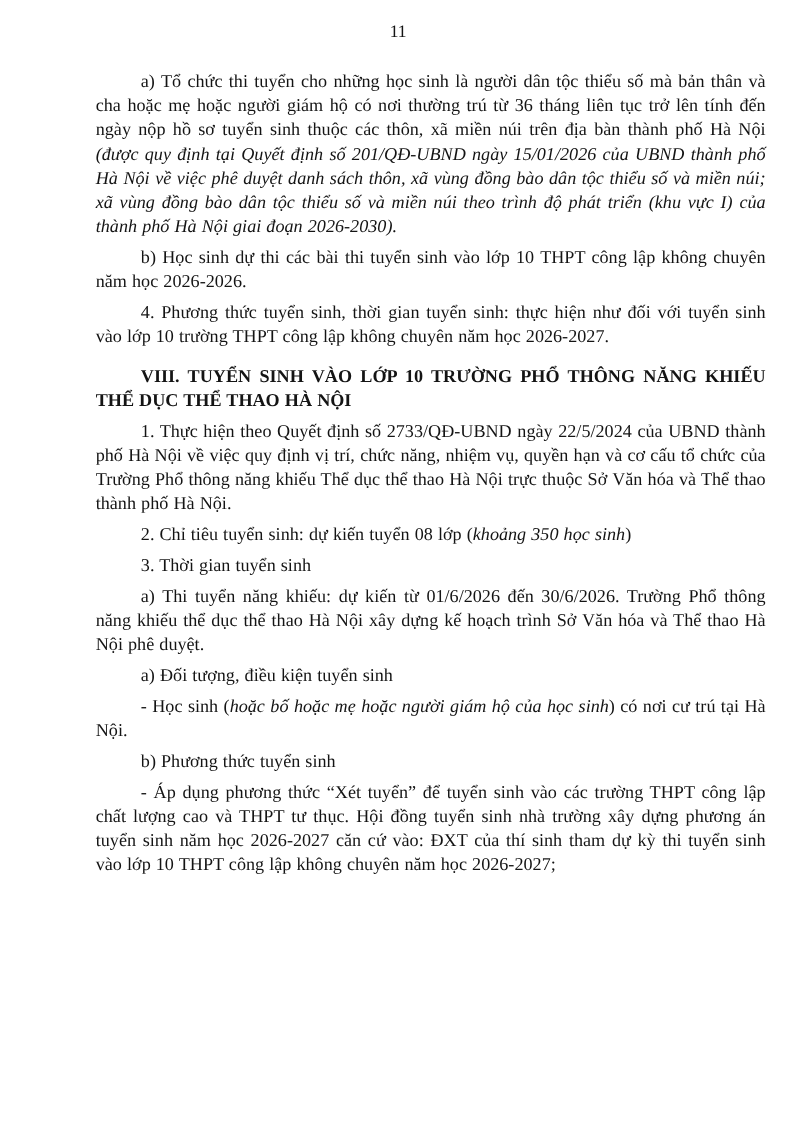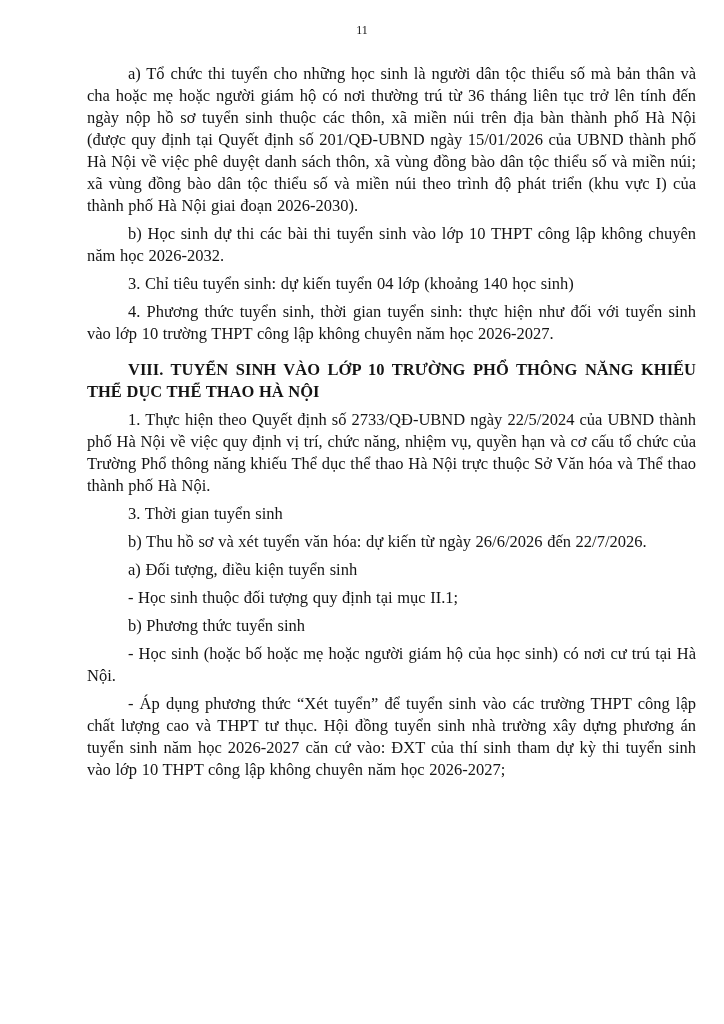--- a/index.html
+++ b/index.html
@@ -16,54 +16,54 @@
   }
   .page {
     box-sizing: border-box;
     width: 724px;
     height: 1024px;
     padding: 20px 28px 10px 87px;
     background: #ffffff;
   }
   .page-number {
     text-align: center;
-    font-size: 12px;
+    font-size: 16px;
     line-height: 20px;
     margin-left: -87px;  
     margin-right: -28px;
     margin-bottom: 23px;
   }
   .doc-body p {
     margin: 0 0 6px 0;
     font-size: 16.5px;
     line-height: 22px;
     text-align: justify;
     text-indent: 41px;
     word-spacing: 0.5px;
   }
   .doc-body p.heading {
     font-weight: 700;
     margin-top: 14px;
   }
   .doc-body span.italic {
+    font-style: italic;
   }
 </style>
 </head>
 <body>
 
 <div class="page">
   <div class="page-number">11</div>
   <div class="doc-body">
       <p class="body"><span>a) Tổ chức thi tuyển cho những học sinh là người dân tộc thiểu số mà bản thân và cha hoặc mẹ hoặc người giám hộ có nơi thường trú từ 36 tháng liên tục trở lên tính đến ngày nộp hồ sơ tuyển sinh thuộc các thôn, xã miền núi trên địa bàn thành phố Hà Nội </span><span class="italic">(được quy định tại Quyết định số 201/QĐ-UBND ngày 15/01/2026 của UBND thành phố Hà Nội về việc phê duyệt danh sách thôn, xã vùng đồng bào dân tộc thiểu số và miền núi; xã vùng đồng bào dân tộc thiểu số và miền núi theo trình độ phát triển (khu vực I) của thành phố Hà Nội giai đoạn 2026-2030).</span></p>
-      <p class="body"><span>b) Học sinh dự thi các bài thi tuyển sinh vào lớp 10 THPT công lập không chuyên năm học 2026-2032.</span></p>
-      <p class="body"><span>3. Chỉ tiêu tuyển sinh: dự kiến tuyển 04 lớp (</span><span class="italic">khoảng 140 học sinh</span><span>)</span></p>
+      <p class="body"><span>b) Học sinh dự thi các bài thi tuyển sinh vào lớp 10 THPT công lập không chuyên năm học 2026-2026.</span></p>
       <p class="body"><span>4. Phương thức tuyển sinh, thời gian tuyển sinh: thực hiện như đối với tuyển sinh vào lớp 10 trường THPT công lập không chuyên năm học 2026-2027.</span></p>
       <p class="heading"><span>VIII. TUYỂN SINH VÀO LỚP 10 TRƯỜNG PHỔ THÔNG NĂNG KHIẾU THỂ DỤC THỂ THAO HÀ NỘI</span></p>
       <p class="body"><span>1. Thực hiện theo Quyết định số 2733/QĐ-UBND ngày 22/5/2024 của UBND thành phố Hà Nội về việc quy định vị trí, chức năng, nhiệm vụ, quyền hạn và cơ cấu tổ chức của Trường Phổ thông năng khiếu Thể dục thể thao Hà Nội trực thuộc Sở Văn hóa và Thể thao thành phố Hà Nội.</span></p>
+      <p class="body"><span>2. Chỉ tiêu tuyển sinh: dự kiến tuyển 08 lớp (</span><span class="italic">khoảng 350 học sinh</span><span>)</span></p>
       <p class="body"><span>3. Thời gian tuyển sinh</span></p>
-      <p class="body"><span>b) Thu hồ sơ và xét tuyển văn hóa: dự kiến từ ngày 26/6/2026 đến 22/7/2026.</span></p>
+      <p class="body"><span>a) Thi tuyển năng khiếu: dự kiến từ 01/6/2026 đến 30/6/2026. Trường Phổ thông năng khiếu thể dục thể thao Hà Nội xây dựng kế hoạch trình Sở Văn hóa và Thể thao Hà Nội phê duyệt.</span></p>
       <p class="body"><span>a) Đối tượng, điều kiện tuyển sinh</span></p>
-      <p class="body"><span>- Học sinh thuộc đối tượng quy định tại mục II.1;</span></p>
+      <p class="body"><span>- Học sinh (</span><span class="italic">hoặc bố hoặc mẹ hoặc người giám hộ của học sinh</span><span>) có nơi cư trú tại Hà Nội.</span></p>
       <p class="body"><span>b) Phương thức tuyển sinh</span></p>
-      <p class="body"><span>- Học sinh (</span><span class="italic">hoặc bố hoặc mẹ hoặc người giám hộ của học sinh</span><span>) có nơi cư trú tại Hà Nội.</span></p>
       <p class="body"><span>- Áp dụng phương thức “Xét tuyển” để tuyển sinh vào các trường THPT công lập chất lượng cao và THPT tư thục. Hội đồng tuyển sinh nhà trường xây dựng phương án tuyển sinh năm học 2026-2027 căn cứ vào: ĐXT của thí sinh tham dự kỳ thi tuyển sinh vào lớp 10 THPT công lập không chuyên năm học 2026-2027;</span></p>
     </div>
 </div>
 
 </body></html>

